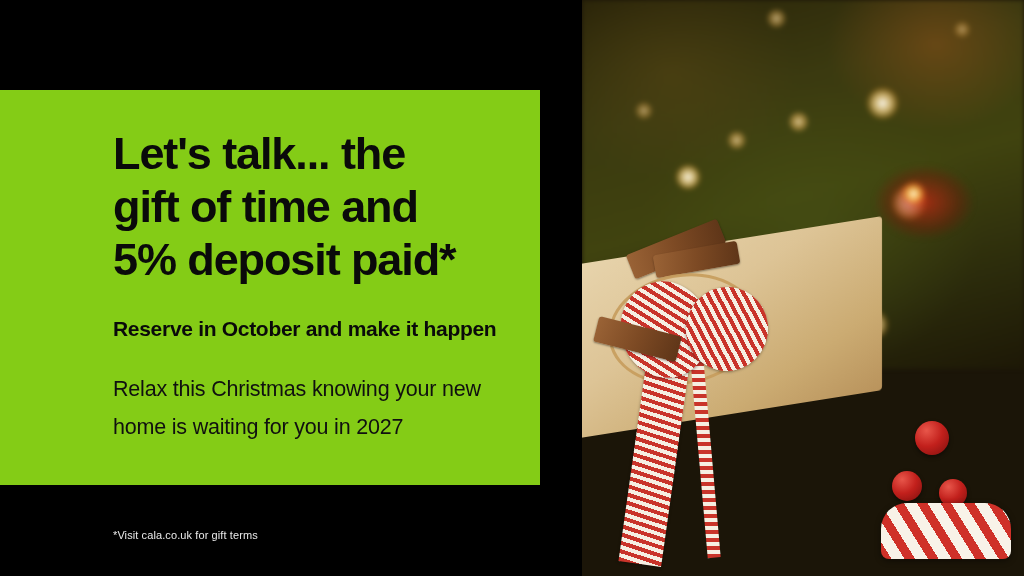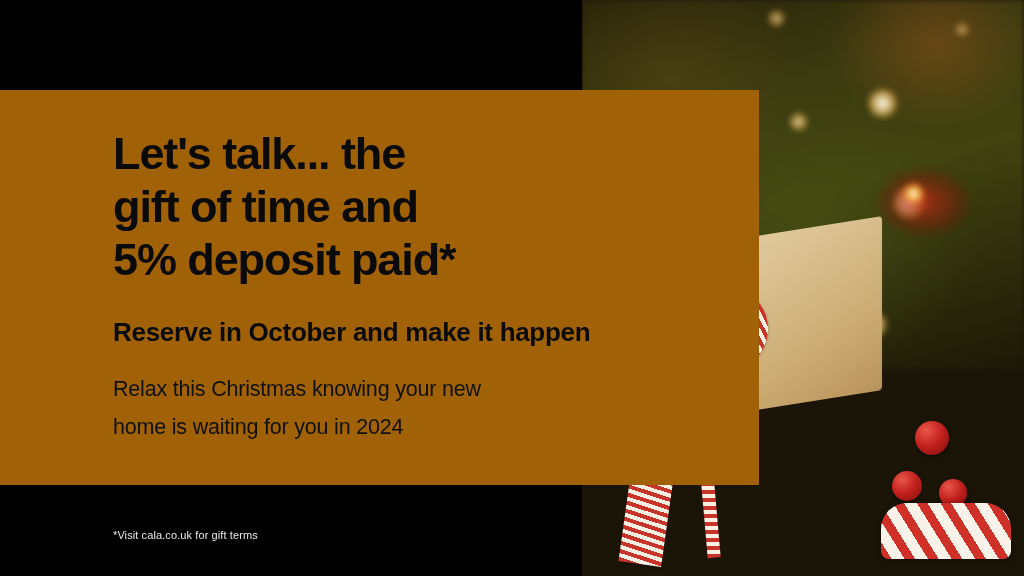--- a/index.html
+++ b/index.html
@@ -229,42 +229,42 @@
     width: 582px;
     height: 91px;
     background: #000000;
   }
 
   
   .panel {
     position: absolute;
     left: 0;
     top: 90px;
-    width: 759px;
+    width: 540px;
     height: 395px;
-    background: #a16207;
+    background: #84cc16;
   }
 
   .headline {
     position: absolute;
     left: 113px;
     top: 37px;
     font-size: 45px;
     font-weight: 700;
     line-height: 53px;
     letter-spacing: -1.1px;
     color: #0a0a0a;
     white-space: pre-line;
   }
 
   .subhead {
     position: absolute;
     left: 113px;
     top: 227px;
-    font-size: 26px;
+    font-size: 21px;
     font-weight: 700;
     letter-spacing: -.3px;
     color: #0a0a0a;
   }
 
   .body-copy {
     position: absolute;
     left: 113px;
     top: 280px;
     width: 500px;
@@ -318,18 +318,18 @@
 
   <div class="black-top"></div>
   <div class="black-bottom"></div>
 
   <div class="panel">
     <div class="headline">Let's talk... the
 gift of time and
 5% deposit paid*</div>
     <div class="subhead">Reserve in October and make it happen</div>
     <div class="body-copy">Relax this Christmas knowing your new
-home is waiting for you in 2024</div>
+home is waiting for you in 2027</div>
   </div>
 
   <div class="terms">*Visit cala.co.uk for gift terms</div>
 
 </div>
 
 </body></html>

